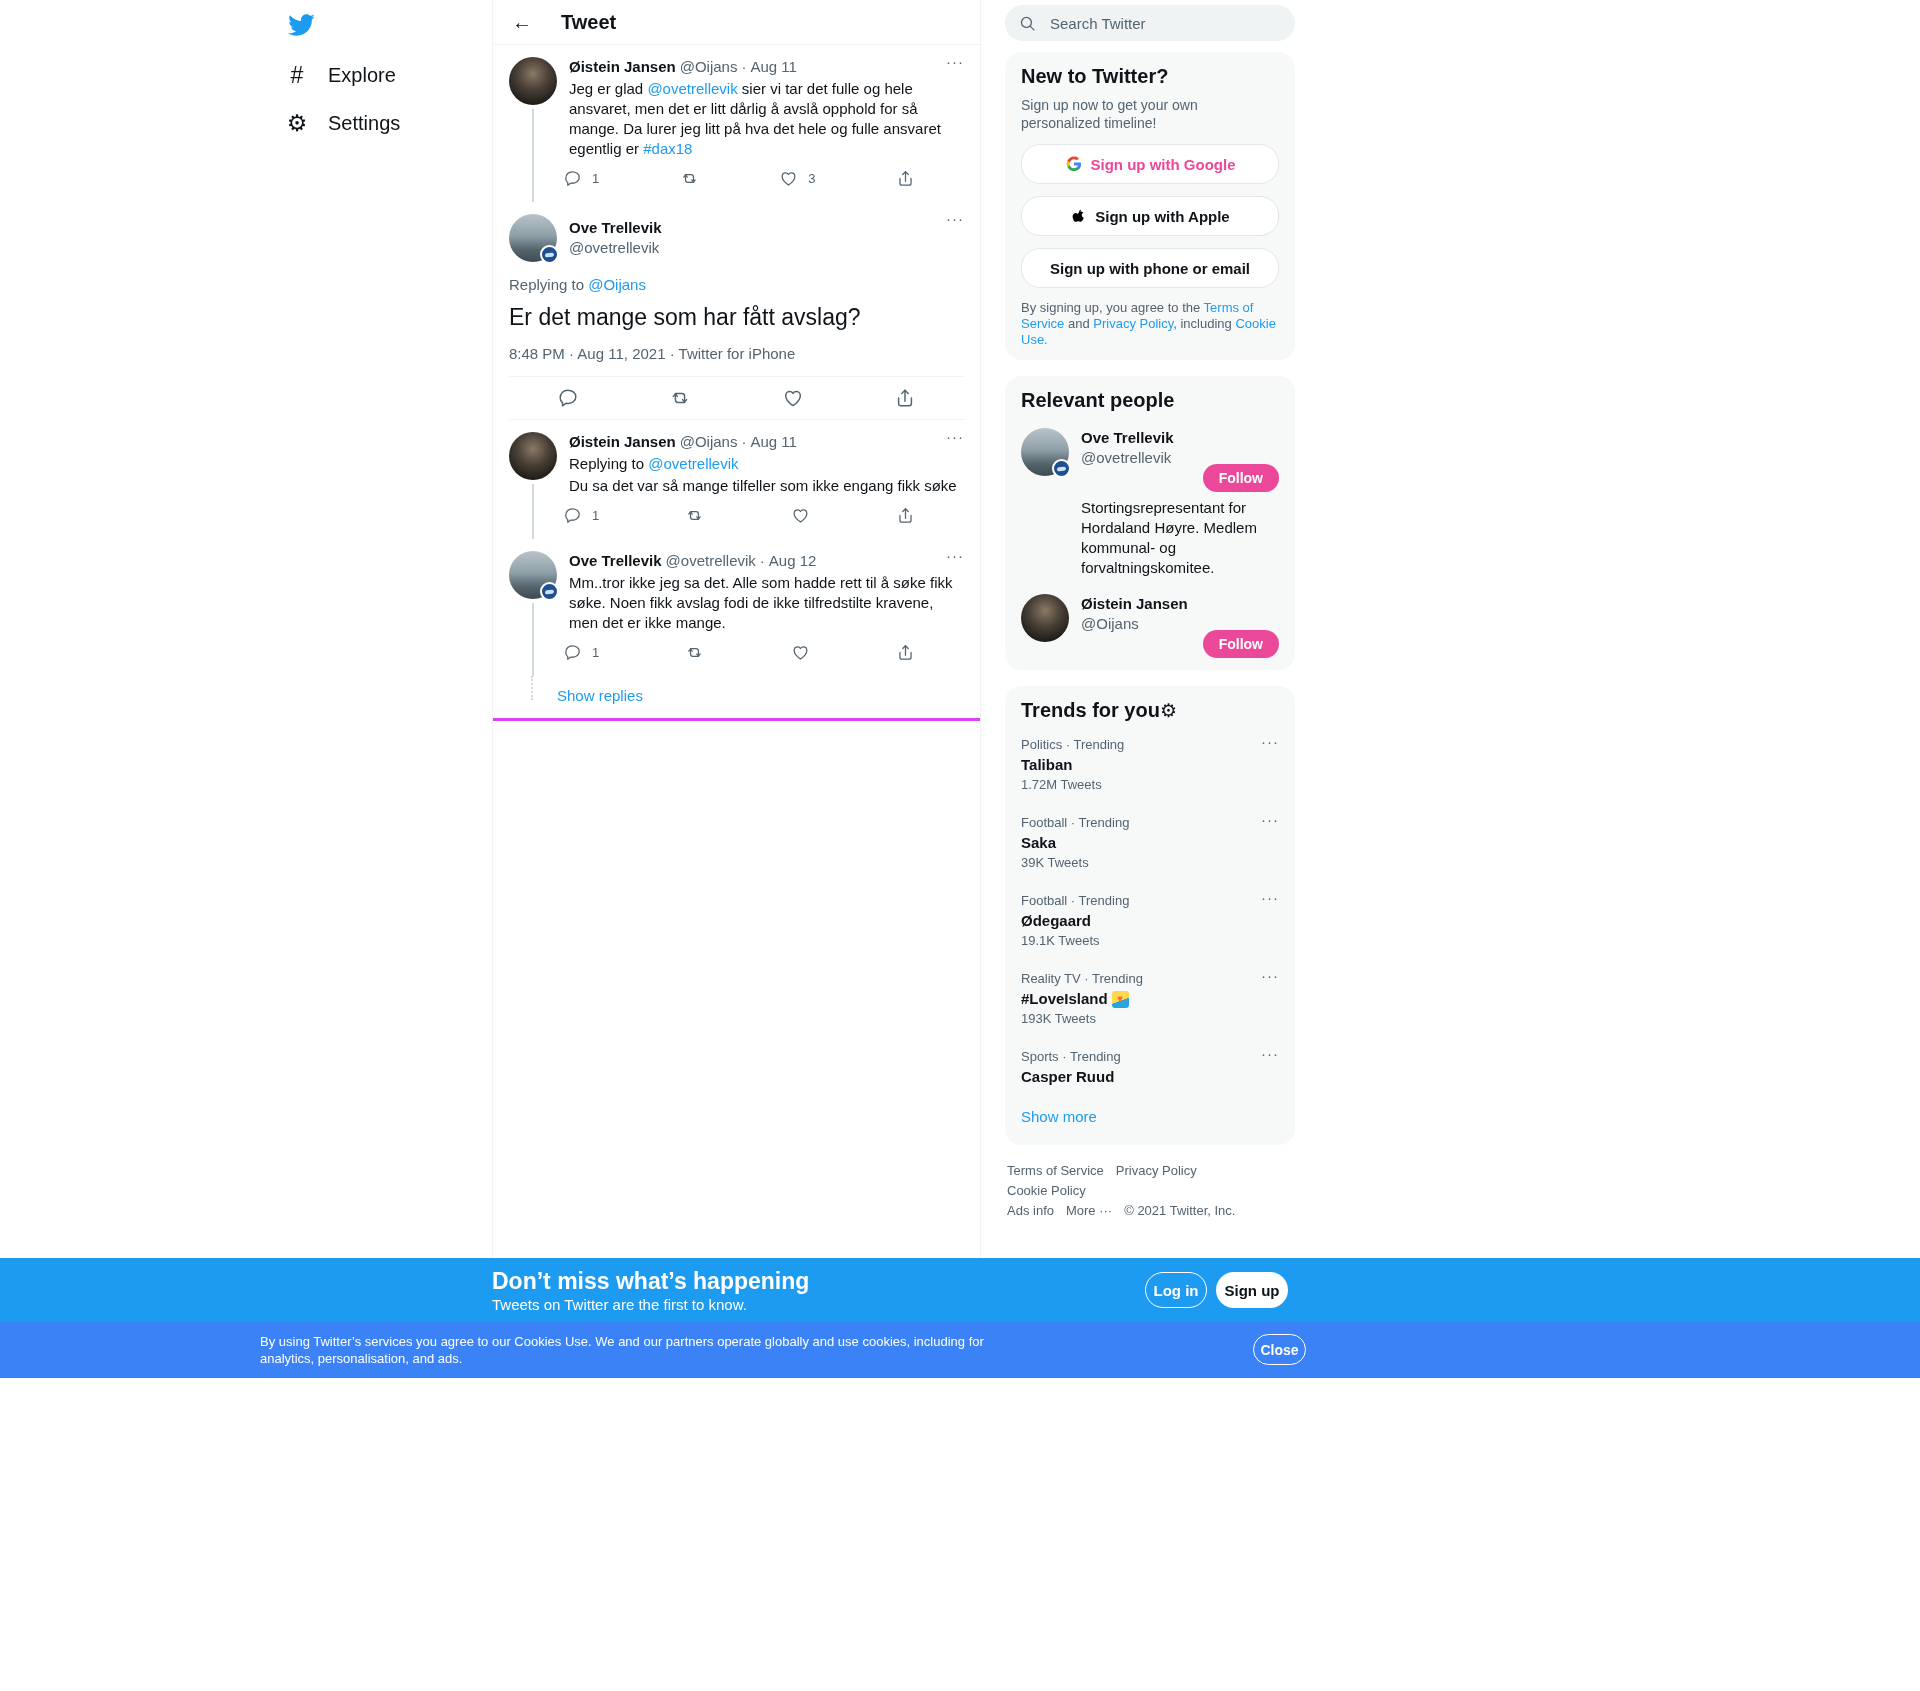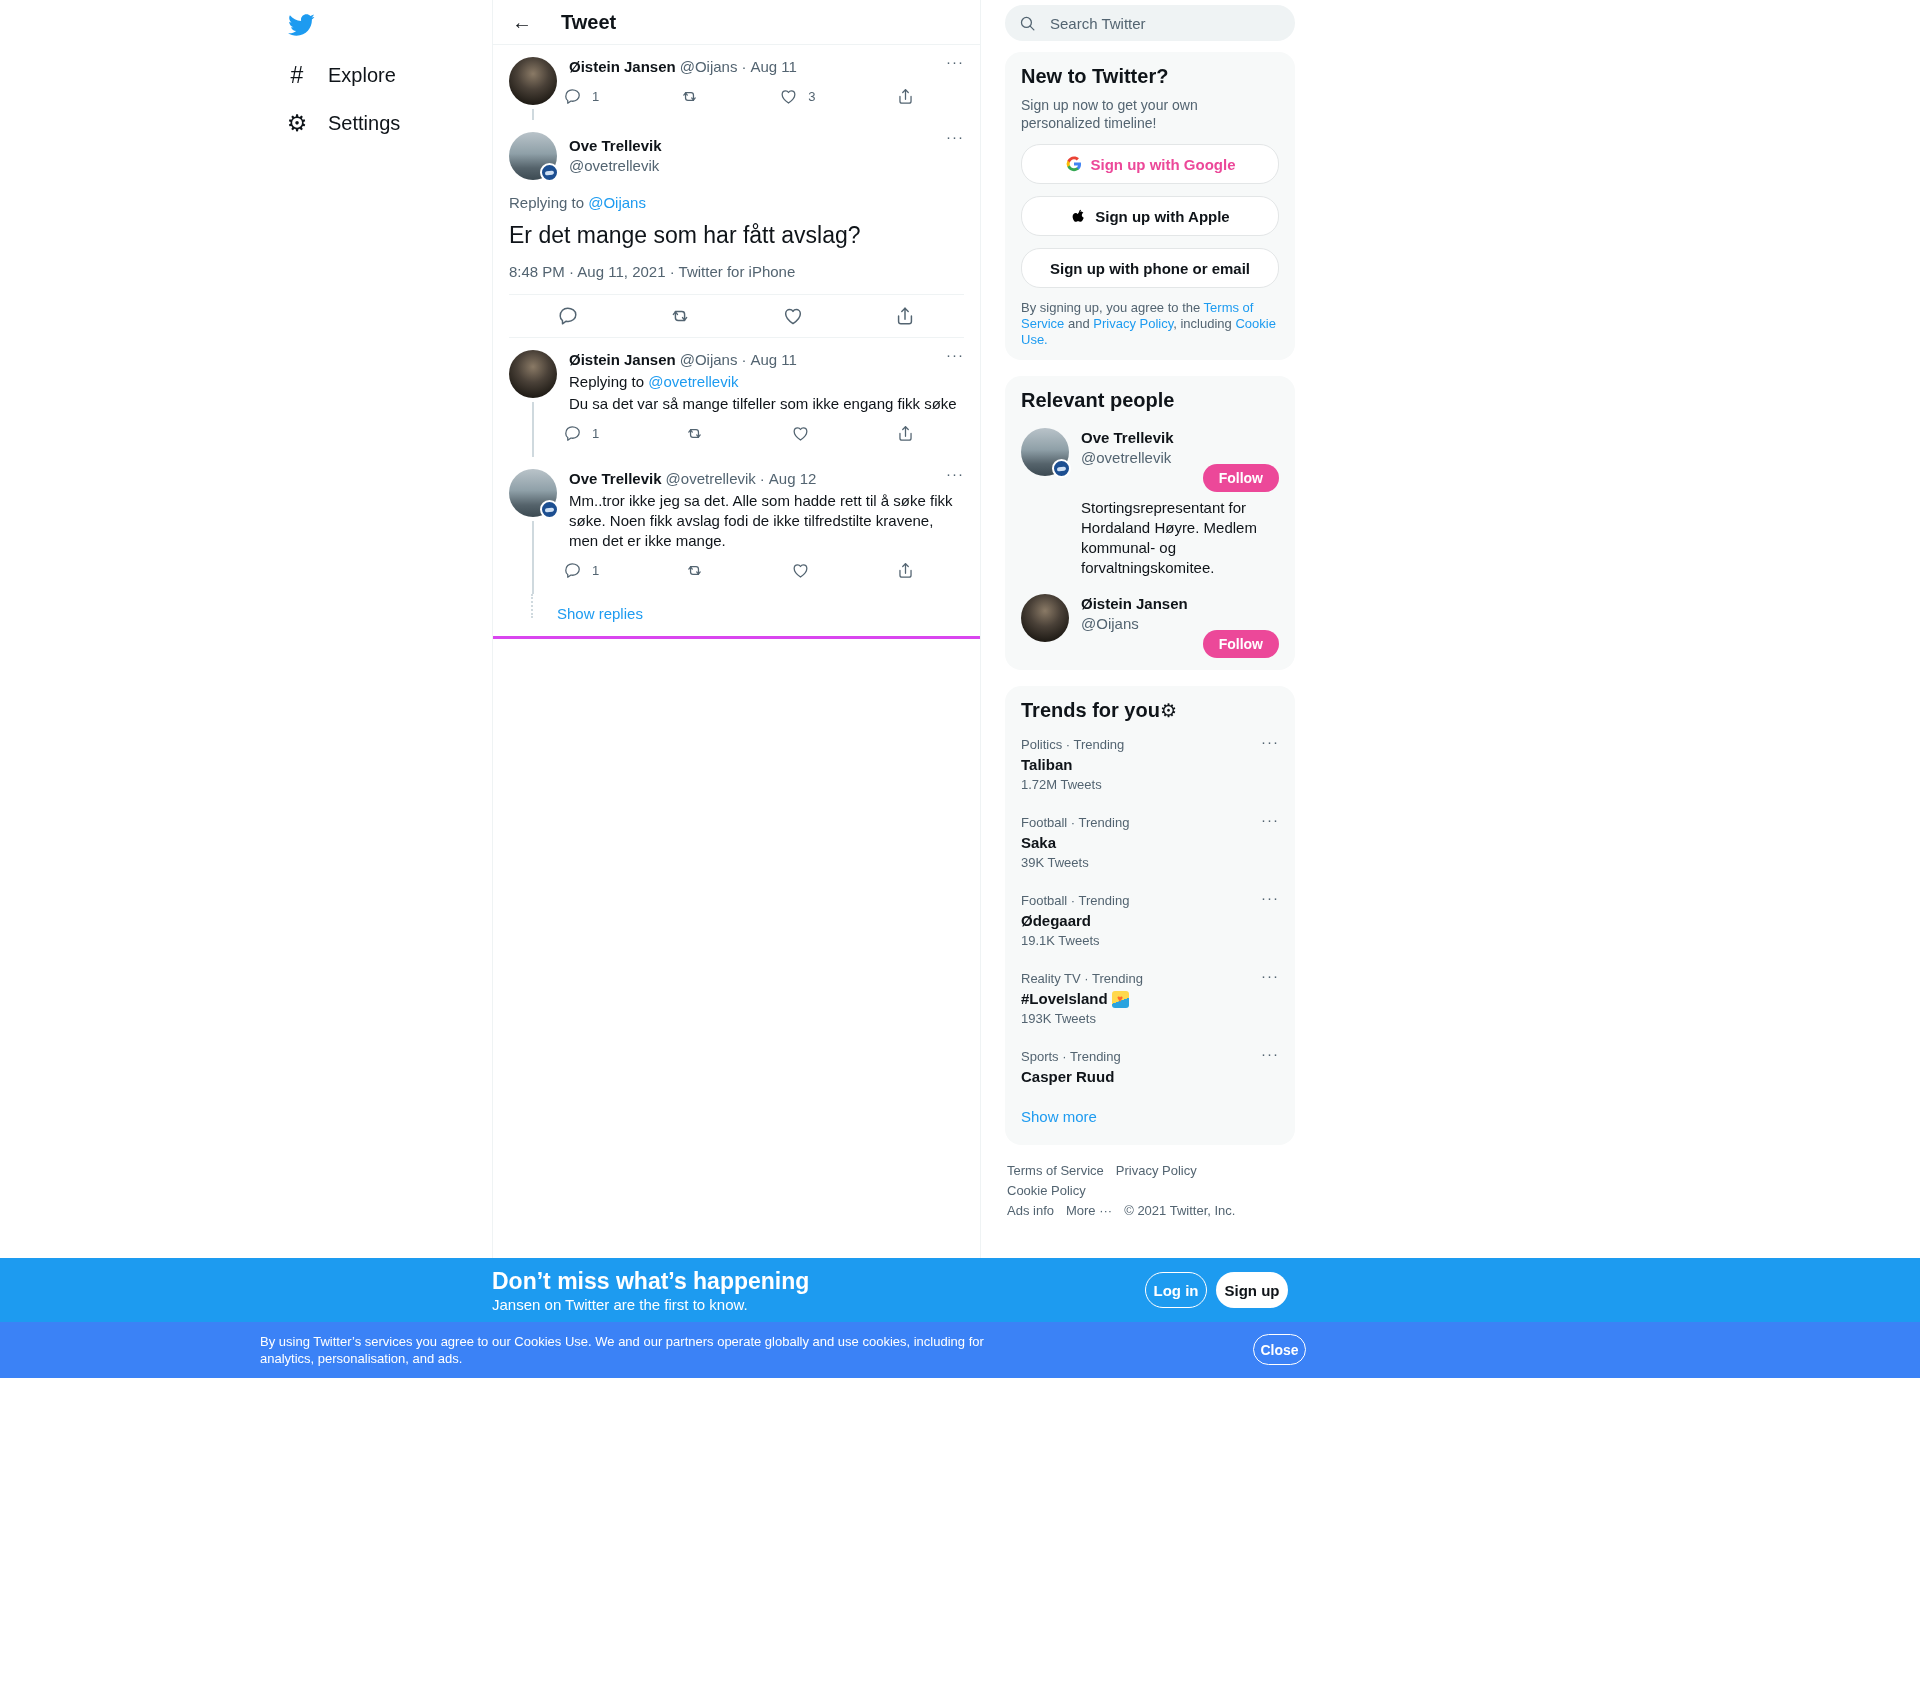--- a/index.html
+++ b/index.html
@@ -144,20 +144,23 @@
       <div class="avatar av-dark"></div>
       <div class="connector"></div>
     </div>
     <div class="t-content">
       <div class="name-row">
         <span class="t-name">Øistein Jansen</span>
         <span class="t-sub">@Oijans</span>
         <span class="t-sub">·</span>
         <span class="t-sub">Aug 11</span>
       </div>
+      <div class="t-text">
+        <span>Jeg er glad </span><a class="blue">@ovetrellevik</a><span> sier vi tar det fulle og hele ansvaret, men det er litt dårlig å avslå opphold for så mange. Da lurer jeg litt på hva det hele og fulle ansvaret egentlig er </span><a class="blue">#dax18</a>
+      </div>
       <div class="actions">
         <div class="action">
           <svg viewBox="0 0 24 24">
               <path d="M20.5 10.5c0 4.4-3.8 7.5-8.2 7.5-.8 0-1.6-.1-2.3-.3L6 20.5v-3.4c-1.9-1.4-2.5-3.1-2.5-5.1C3.5 6.6 7.3 3.5 11.7 3.5s8.8 2.6 8.8 7z"></path>
             </svg>
           <span>1</span>
         </div>
         <div class="action">
           <svg viewBox="0 0 24 24">
               <path d="M7 7h7a3 3 0 0 1 3 3v6"></path>
@@ -447,21 +450,21 @@
 
   <div class="r-footer">
     <a>Terms of Service</a><a>Privacy Policy</a><a>Cookie Policy</a><br>
     <a>Ads info</a><a>More ···</a><span class="copyright">© 2021 Twitter, Inc.</span>
   </div>
 
 </div>
 
 <div class="cta-banner">
   <div class="cta-title">Don’t miss what’s happening</div>
-  <div class="cta-sub">Jansen on Twitter are the first to know.</div>
+  <div class="cta-sub">Tweets on Twitter are the first to know.</div>
   <div class="cta-login">Log in</div>
   <div class="cta-signup">Sign up</div>
 </div>
 
 <div class="cookie-bar">
   <div class="cookie-text">By using Twitter’s services you agree to our Cookies Use. We and our partners operate globally and use cookies, including for analytics, personalisation, and ads.</div>
   <div class="cookie-close">Close</div>
 </div>
 
 </body></html>

